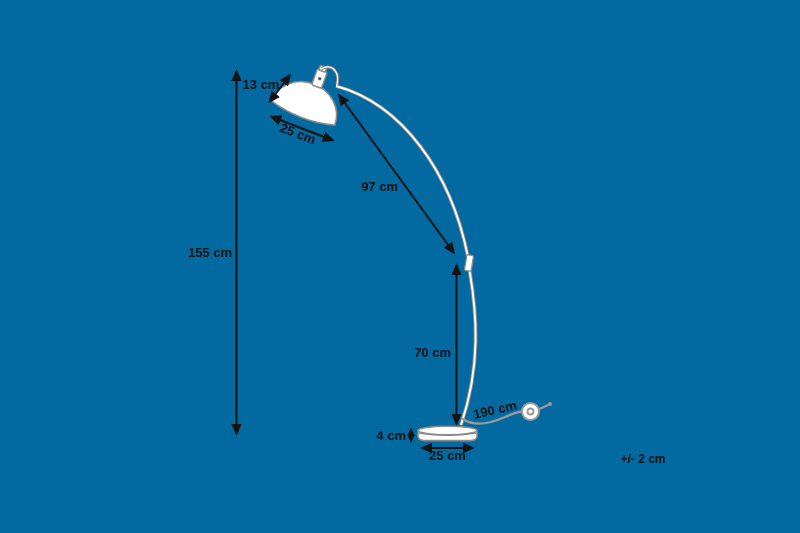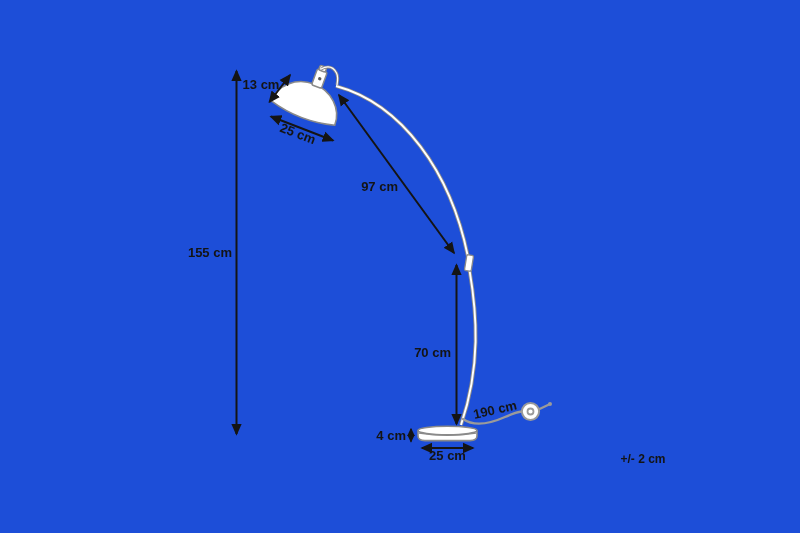--- a/index.html
+++ b/index.html
@@ -1,17 +1,17 @@
 <!DOCTYPE html>
 <html><head>
 <meta charset="utf-8">
 <style>
   html,body{margin:0;padding:0;background:#fff;}
   .stage{
-    position:relative;width:800px;height:533px;background:#1d4ed8;overflow:hidden;
+    position:relative;width:800px;height:533px;background:#0369a1;overflow:hidden;
     font-family:"Liberation Sans",sans-serif;
   }
   svg text{
     font-family:"Liberation Sans","DejaVu Sans",sans-serif;
     font-weight:bold;
     fill:#141414;
     font-size:13px;
   }
   svg text.small{font-size:12px;}
   .dim{stroke:#141414;stroke-width:2;fill:none;}

